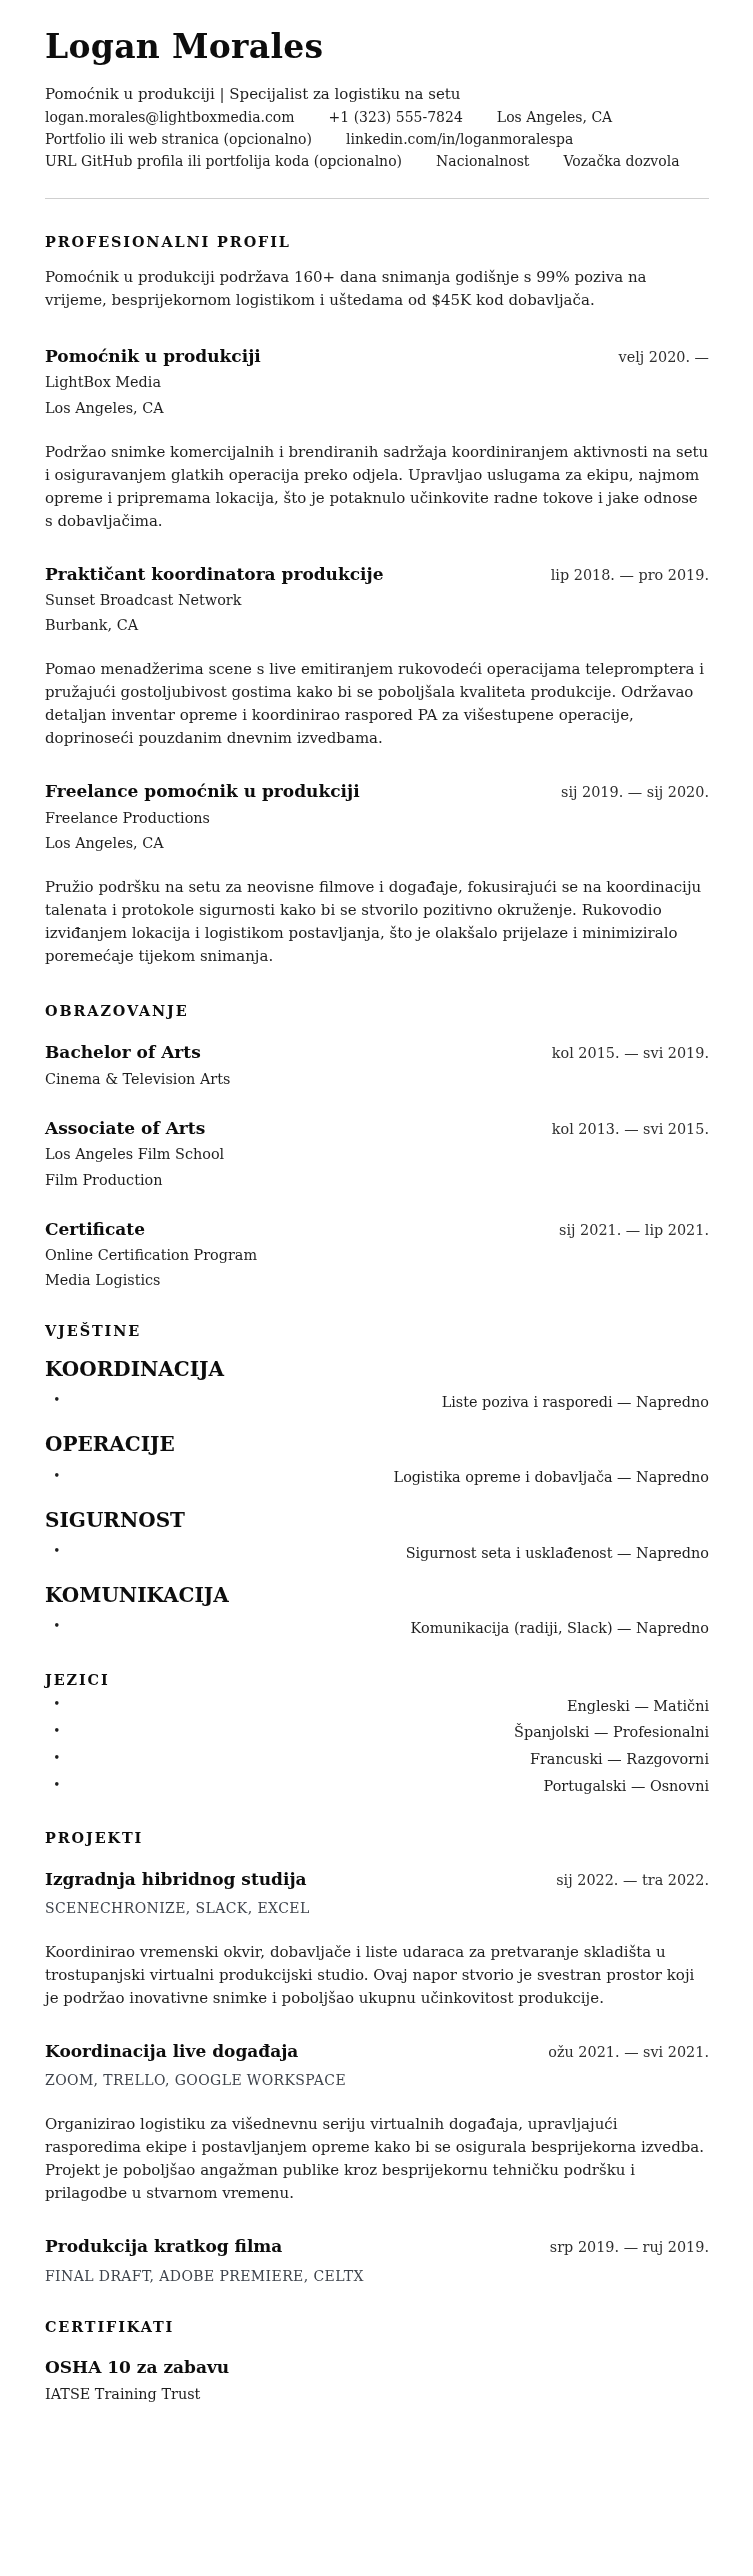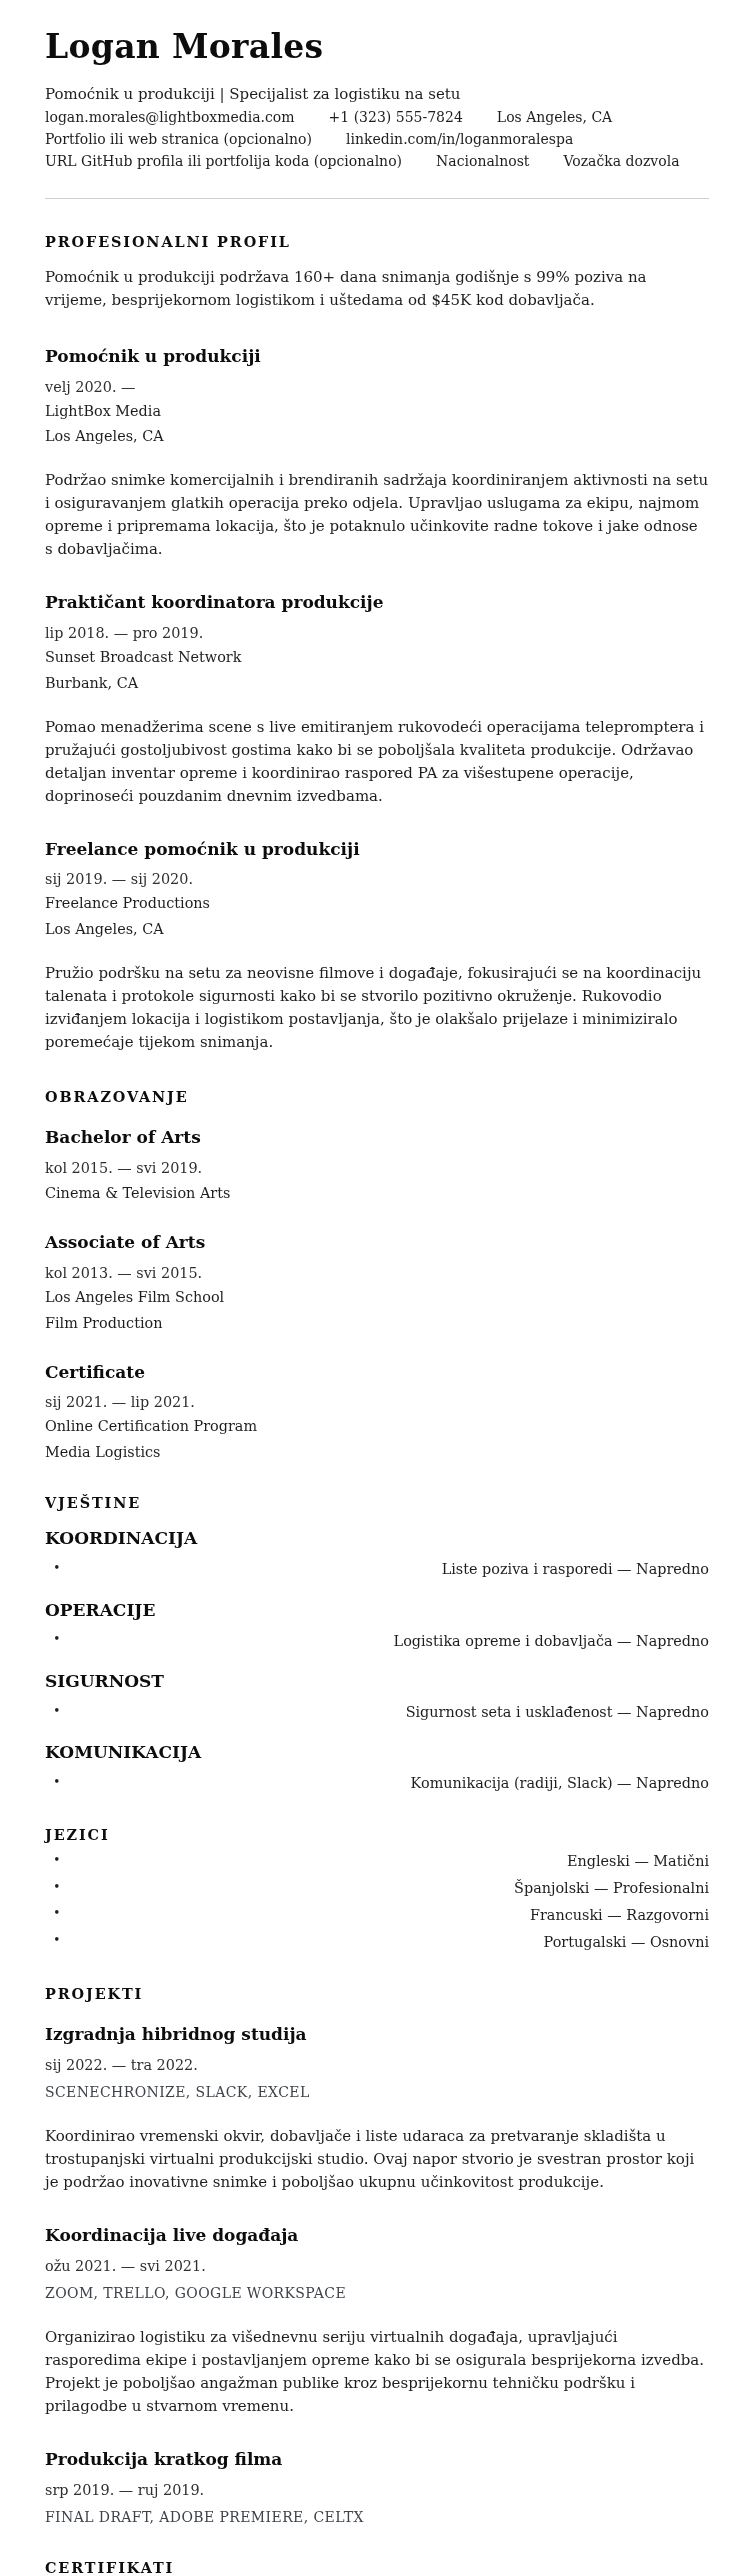--- a/index.html
+++ b/index.html
@@ -28,30 +28,30 @@
   
   section{margin-top:34px;}
   .sec-title{
     font-size:14.4px;font-weight:700;letter-spacing:1.9px;margin:0;
     color:var(--heading);
   }
   .body-text{font-size:15px;line-height:23px;margin:16.3px 0 0;max-width:664px;}
   
   .entry{margin-top:31px;}
   section > .entry:first-of-type{margin-top:22.6px;}
-  .entry-head{display:flex;justify-content:space-between;align-items:baseline;gap:12.6px;flex-direction:column;}
+  .entry-head{display:flex;justify-content:space-between;align-items:baseline;gap:12.6px;}
   .entry-title{font-size:17px;font-weight:700;margin:0;color:var(--heading);}
   .entry-date{font-size:14.4px;color:var(--muted);white-space:nowrap;}
   .entry-company{font-size:14.4px;margin-top:8.2px;}
   .entry-loc{font-size:14.4px;margin-top:9.4px;}
   .entry-desc{margin-top:25px;}
   .tech-line{font-size:14px;letter-spacing:0.4px;color:var(--tech);margin-top:11.3px;}
   .cert-issuer{font-size:14.4px;margin-top:8.8px;}
   
-  .skill-cat{font-size:17px;font-weight:700;margin:21.4px 0 0;color:var(--heading);}
+  .skill-cat{font-size:20px;font-weight:700;margin:21.4px 0 0;color:var(--heading);}
   section > .skill-cat:first-of-type{margin-top:17.6px;}
   ul.plain{list-style:none;margin:0;padding:0;text-align:right;}
   li.bullet{
     font-size:14.4px;margin-top:12px;padding-left:24px;position:relative;line-height:1.25;
   }
   li.bullet::before{
     content:"•";position:absolute;left:8.2px;top:0.6px;font-size:12px;color:var(--ink);
   }
   ul.lang-list li.bullet, ul.hobby-list li.bullet{margin-top:8.8px;}
   ul.lang-list, ul.hobby-list{margin-top:7.5px;}

